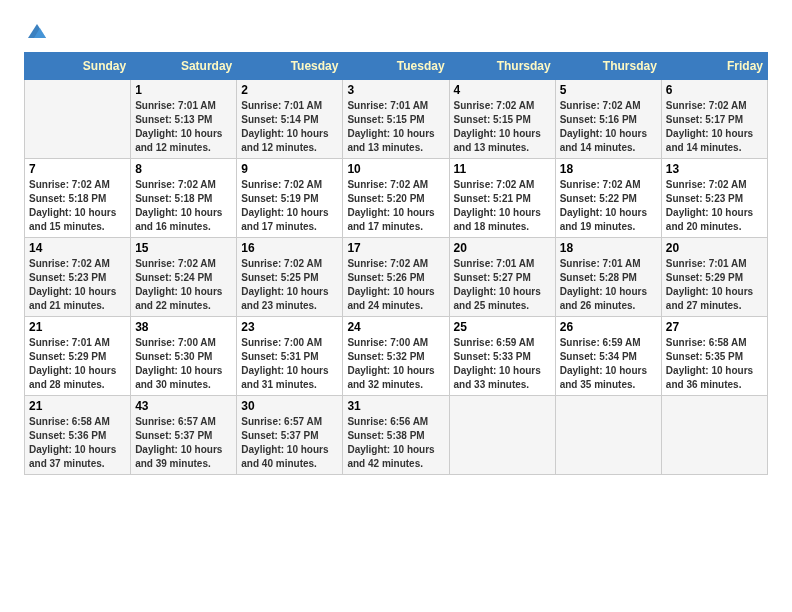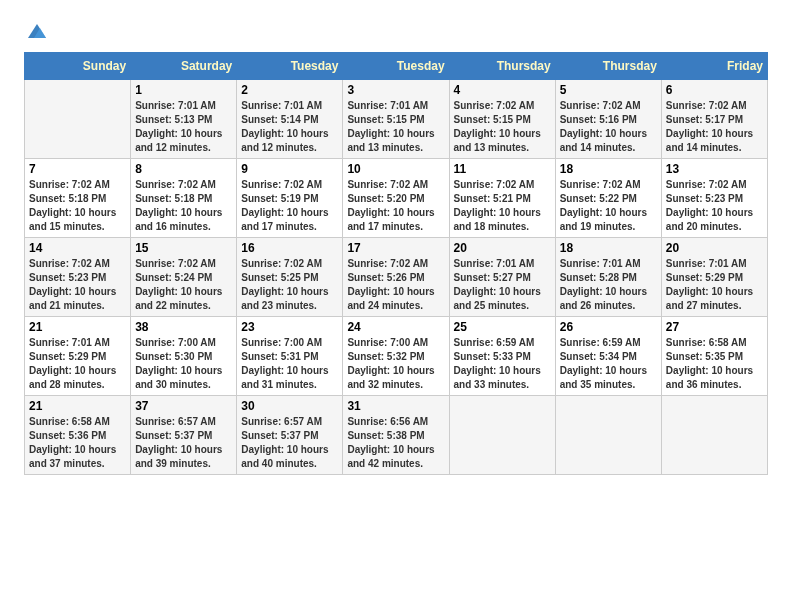--- a/index.html
+++ b/index.html
@@ -330,21 +330,21 @@
       </tr>
       <tr>
         <td>
           <span class="day-number">21</span>
           <div class="day-info" style="white-space: pre-line;">Sunrise: 6:58 AM
 Sunset: 5:36 PM
 Daylight: 10 hours
 and 37 minutes.</div>
         </td>
         <td>
-          <span class="day-number">37</span>
+          <span class="day-number">43</span>
           <div class="day-info" style="white-space: pre-line;">Sunrise: 6:57 AM
 Sunset: 5:37 PM
 Daylight: 10 hours
 and 39 minutes.</div>
         </td>
         <td>
           <span class="day-number">30</span>
           <div class="day-info" style="white-space: pre-line;">Sunrise: 6:57 AM
 Sunset: 5:37 PM
 Daylight: 10 hours

